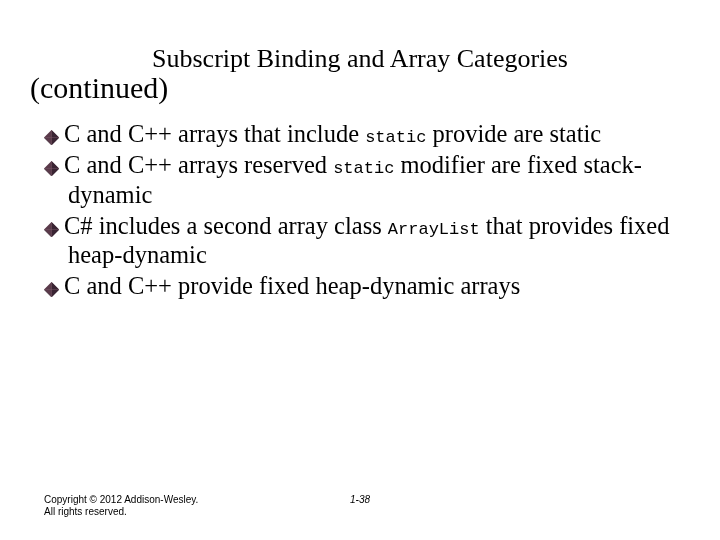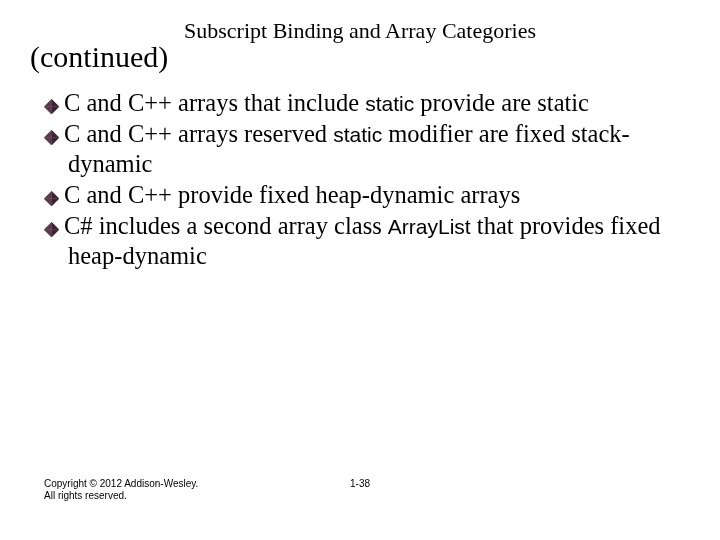--- a/index.html
+++ b/index.html
@@ -13,24 +13,25 @@
   .slide {
     width: 720px; height: 540px;
     position: relative;
     padding: 18px 30px 0 30px;
   }
   .title-wrap {
     text-align: center;
     margin: 0 20px 14px 20px;
   }
   .title {
-    font-size: 22px;
+    font-size: 26px;
     line-height: 1.15;
     display: inline-block;
     padding-bottom: 2px;
+    margin-top: 26px;
   }
   .rule {
     height: 5px;
     margin: -20px 10px 0 10px;
     background: linear-gradient(to bottom,
       #000 0, #000 1px,
       #6b8e5a 1px, #6b8e5a 2px,
       #d4e6c8 2px, #d4e6c8 5px);
     position: relative;
     z-index: -1;
@@ -56,38 +57,39 @@
     margin-bottom: 1px;
   }
   .di {
     display: inline-block;
     width: 20px;
     text-indent: 0;
     vertical-align: -3px;
   }
   .di svg { display: block; }
   code.kw {
-    font-family: Liberation Sans, sans-serif;
-    font-size: 21px;
+    font-family: Liberation Mono, monospace;
+    font-size: 17px;
   }
   .footer {
     position: absolute;
-    bottom: 38px;
+    bottom: 22px;
     left: 44px; right: 44px;
     display: flex;
     font-size: 10px;
     color: #000;
     font-family: Arial, Helvetica, sans-serif;
     align-items: flex-end;
   }
   .copyright { width: 160px; line-height: 1.2; }
   .pagenum {
     position: absolute;
     left: 50%; transform: translateX(-50%);
     top: 0;
+    font-style: italic;
   }
 </style>
 </head>
 <body>
 
 <div class="slide">
 
   <div class="title-wrap">
     <div class="title">Subscript Binding and Array Categories</div>
   </div>
@@ -111,29 +113,29 @@
               <path d="M0 5 L5 10 L10 5" fill="none" stroke="#2a1825" stroke-width="0.4"></path>
               <path d="M5 0 L5 10 M0 5 L10 5" stroke="#7a5a6a" stroke-width="0.3"></path>
             </svg></span><span>C and C++ arrays reserved </span><code class="kw">static</code><span> modifier are fixed stack-dynamic</span>
       </li>
       <li>
         <span class="di"><svg width="15" height="15" viewBox="0 0 10 10">
               <path d="M5 0 L10 5 L5 10 L0 5 Z" fill="#5a3a4a"></path>
               <path d="M5 0 L10 5 L5 10 Z" fill="#3a2433"></path>
               <path d="M0 5 L5 10 L10 5" fill="none" stroke="#2a1825" stroke-width="0.4"></path>
               <path d="M5 0 L5 10 M0 5 L10 5" stroke="#7a5a6a" stroke-width="0.3"></path>
-            </svg></span><span>C and C++ provide fixed heap-dynamic arrays</span><code class="kw"></code><span></span>
+            </svg></span><span>C# includes a second array class </span><code class="kw">ArrayList</code><span> that provides fixed heap-dynamic</span>
       </li>
       <li>
         <span class="di"><svg width="15" height="15" viewBox="0 0 10 10">
               <path d="M5 0 L10 5 L5 10 L0 5 Z" fill="#5a3a4a"></path>
               <path d="M5 0 L10 5 L5 10 Z" fill="#3a2433"></path>
               <path d="M0 5 L5 10 L10 5" fill="none" stroke="#2a1825" stroke-width="0.4"></path>
               <path d="M5 0 L5 10 M0 5 L10 5" stroke="#7a5a6a" stroke-width="0.3"></path>
-            </svg></span><span>C# includes a second array class </span><code class="kw">ArrayList</code><span> that provides fixed heap-dynamic</span>
+            </svg></span><span>C and C++ provide fixed heap-dynamic arrays</span><code class="kw"></code><span></span>
       </li>
     </ul>
   </div>
 
   <div class="footer">
     <div class="copyright">Copyright © 2012 Addison-Wesley. All rights reserved.</div>
     <div class="pagenum">1-38</div>
   </div>
 
 </div>

